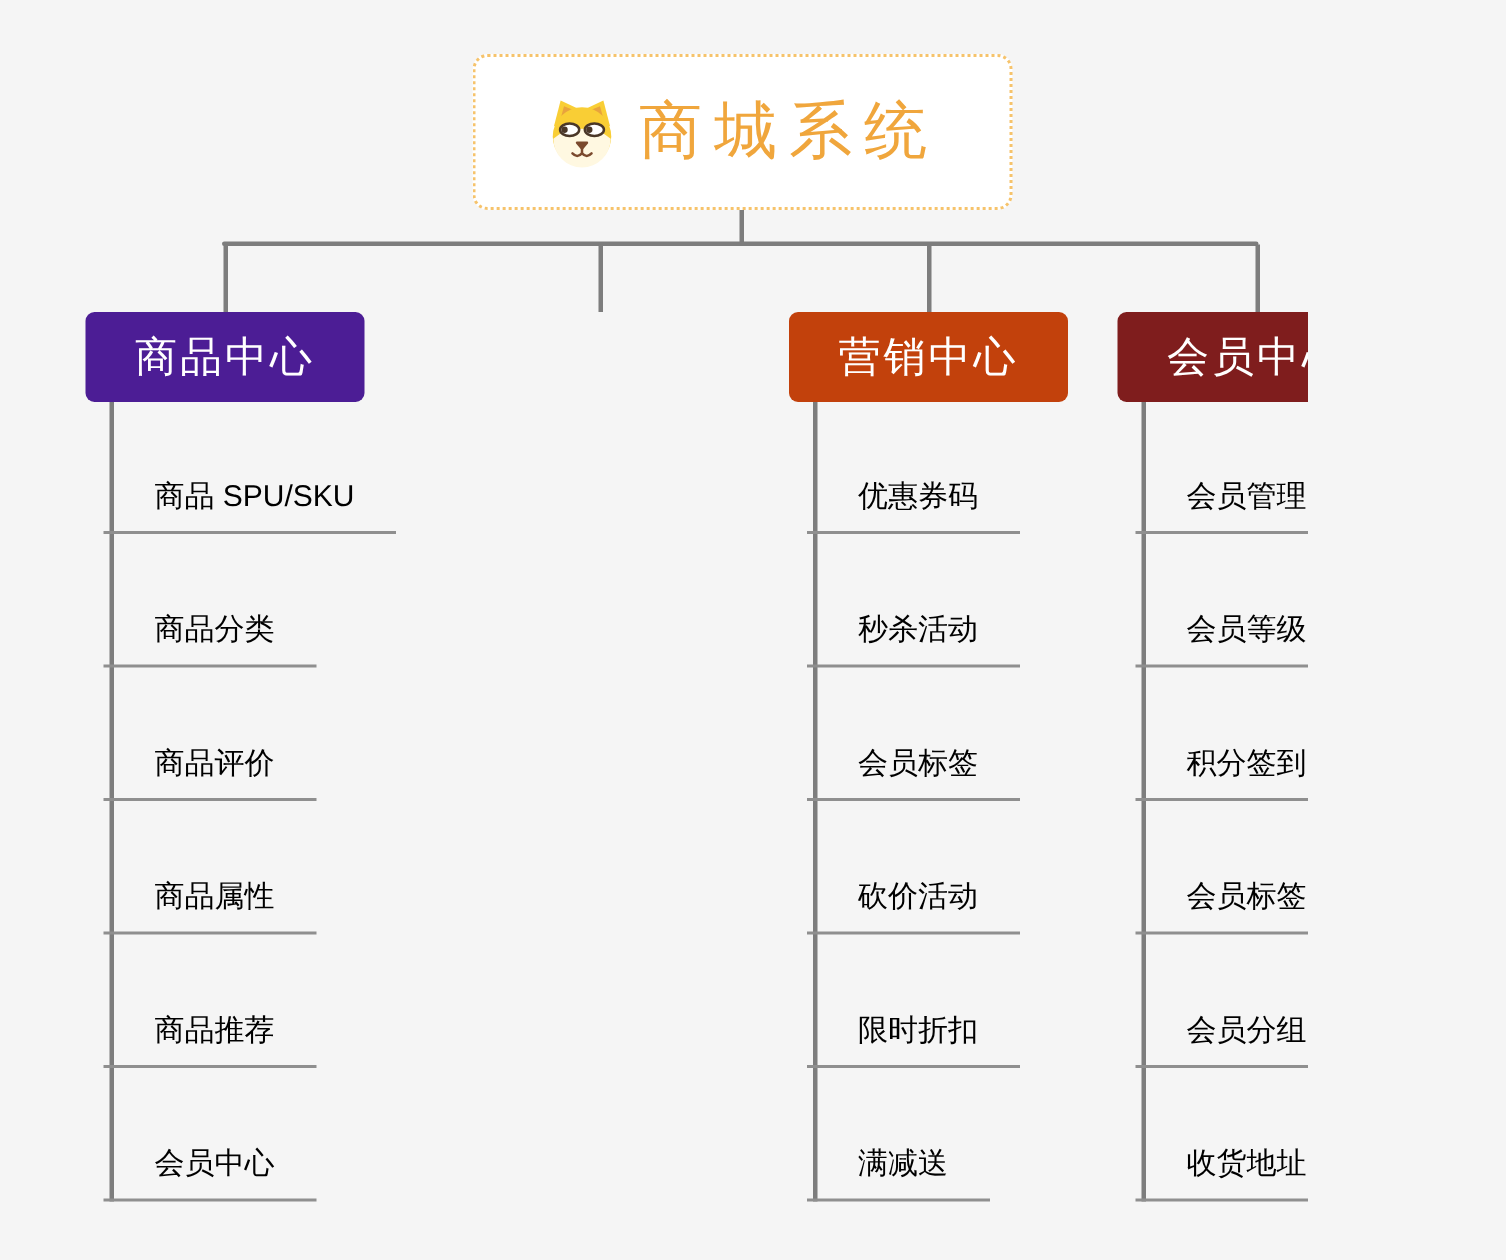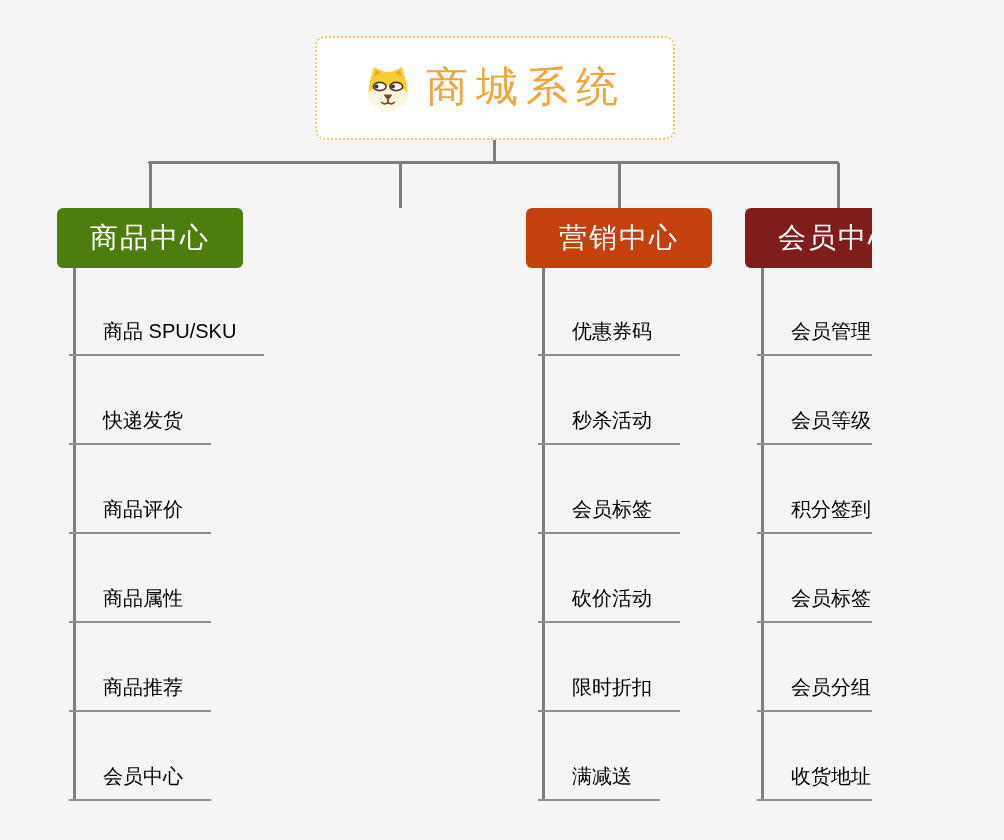--- a/index.html
+++ b/index.html
@@ -68,25 +68,25 @@
         <circle cx="38.5" cy="30" r="2.8" fill="#4a3728"></circle>
         <path d="M27.5,41.5 h9 l-4.5,5.5 z" fill="#7b4a2e" stroke="#7b4a2e" stroke-width="2" stroke-linejoin="round"></path>
         <line x1="32" y1="46" x2="32" y2="51" stroke="#7b4a2e" stroke-width="2.2" stroke-linecap="round"></line>
         <path d="M23.5,51 q4.25,4.5 8.5,0 q4.25,4.5 8.5,0" fill="none" stroke="#7b4a2e" stroke-width="2.2" stroke-linecap="round"></path>
       </svg>
     </span>
     <span class="root-title" style="color: rgb(240, 166, 60);">商城系统</span>
   </div>
 
   <div class="branch branch-0">
-    <div class="branch-box" style="background: #4d7c0f; text-align: center;">商品中心</div>
+    <div class="branch-box" style="background: #4c1d95; text-align: center;">商品中心</div>
     <div class="col">
       <div class="trunk"></div>
       <div class="item i0">商品 SPU/SKU</div>
-      <div class="item i1">快递发货</div>
+      <div class="item i1">商品分类</div>
       <div class="item i2">商品评价</div>
       <div class="item i3">商品属性</div>
       <div class="item i4">商品推荐</div>
       <div class="item i5">会员中心</div>
     </div>
   </div>
 
 
   <div class="branch branch-2">
     <div class="branch-box" style="background: #c2410c;">营销中心</div>

